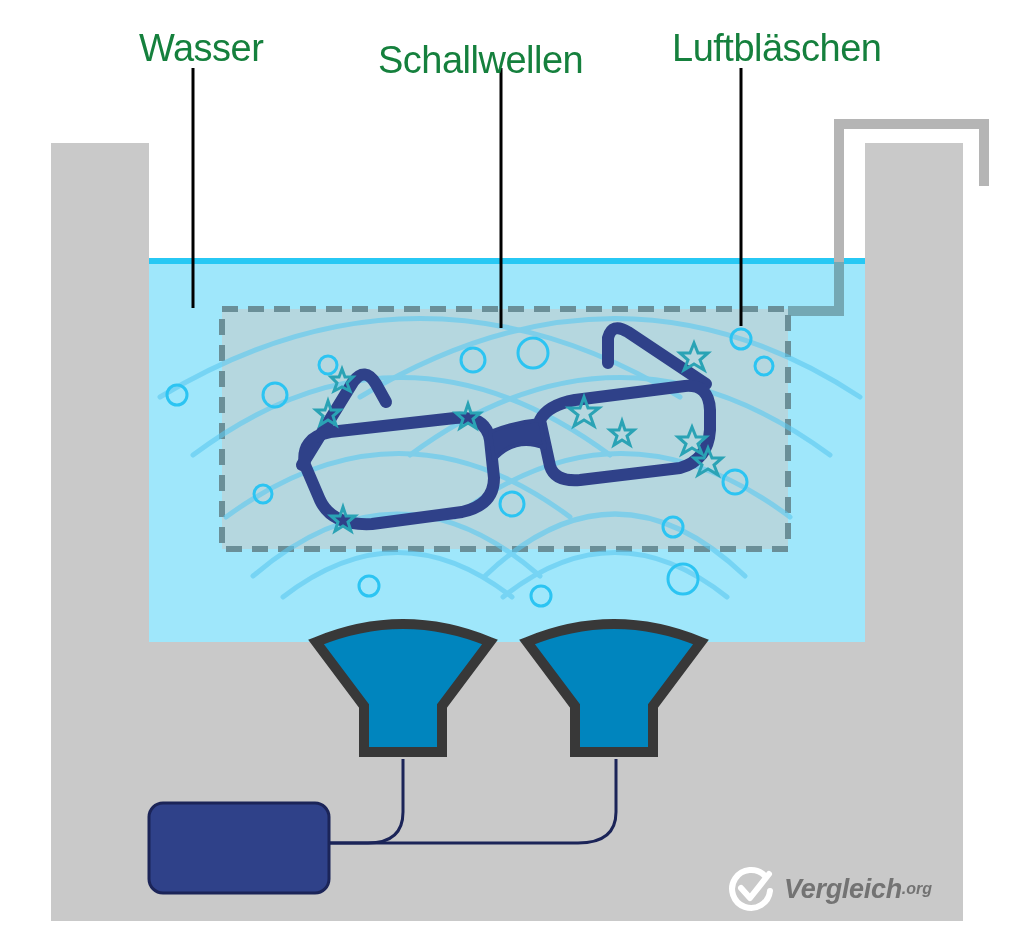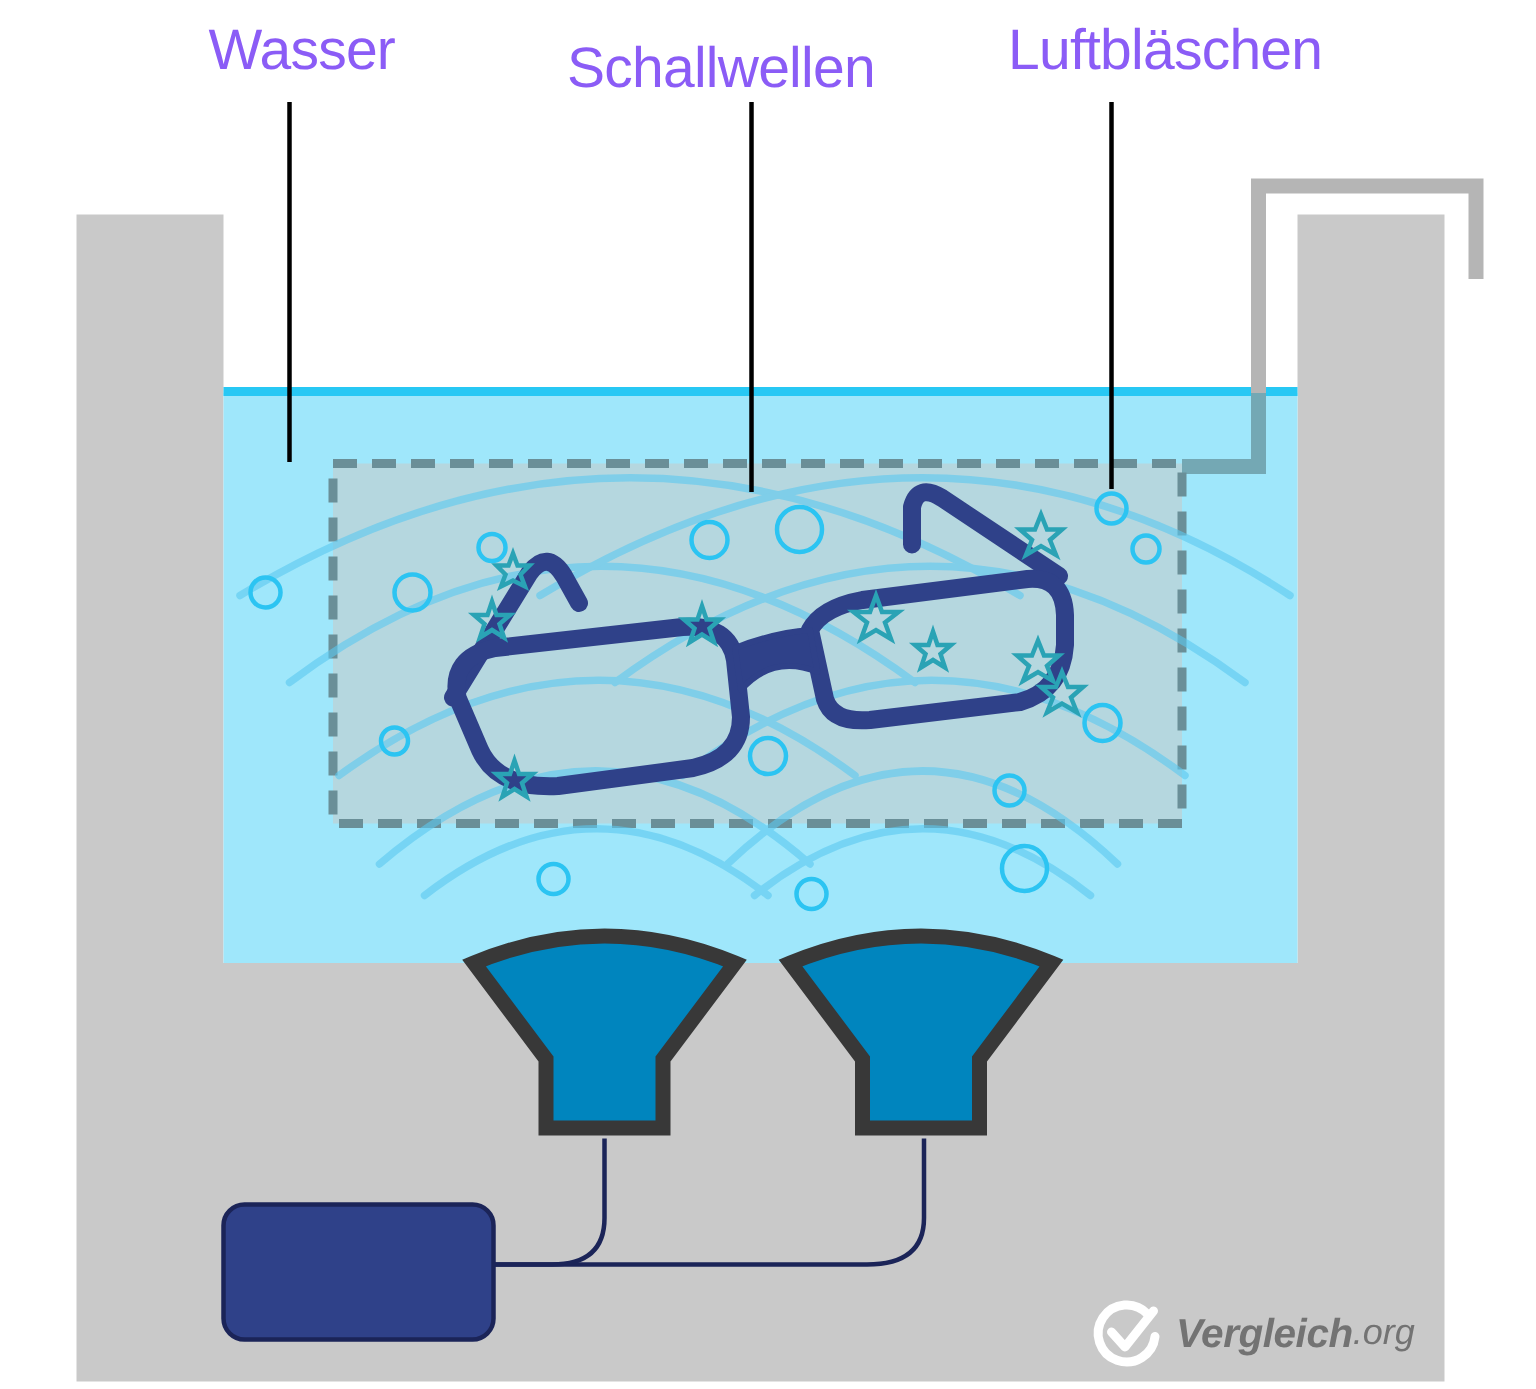--- a/index.html
+++ b/index.html
@@ -1,21 +1,21 @@
 <!DOCTYPE html>
 <html><head>
 <meta charset="utf-8">
 <style>
   html, body { margin: 0; padding: 0; background: #ffffff; }
   body { width: 1024px; height: 926px; position: relative; overflow: hidden; font-family: "Liberation Sans", sans-serif; }
-  .label { position: absolute; top: 10px; font-size: 38px; color: #8b5cf6; letter-spacing: -0.5px; line-height: 48px; white-space: nowrap; }
+  .label { position: absolute; top: 24px; font-size: 38px; color: #15803d; letter-spacing: -0.5px; line-height: 48px; white-space: nowrap; }
   #diagram { position: absolute; left: 0; top: 0; }
   .logo { position: absolute; left: 727px; top: 866px; height: 46px; display: flex; align-items: center; color: #737373; }
   .logo-word { font-size: 27px; font-weight: bold; font-style: italic; margin-left: 10px; letter-spacing: -0.3px; }
-  .logo-tld { font-size: 24px; font-weight: normal; font-style: italic; }
+  .logo-tld { font-size: 16px; font-weight: bold; font-style: italic; }
 </style>
 </head>
 <body>
 
 <svg id="diagram" width="1024" height="926" viewBox="0 0 1024 926" xmlns="http://www.w3.org/2000/svg">
 
   <path d="M51 143 H149 V642 H865 V143 H963 V921 H51 Z" fill="#c9c9c9"></path>
 
   <rect x="149" y="262" width="716" height="380" fill="#9fe7fb"></rect>
   <rect x="149" y="258" width="716" height="6" fill="#27c8f4"></rect>

